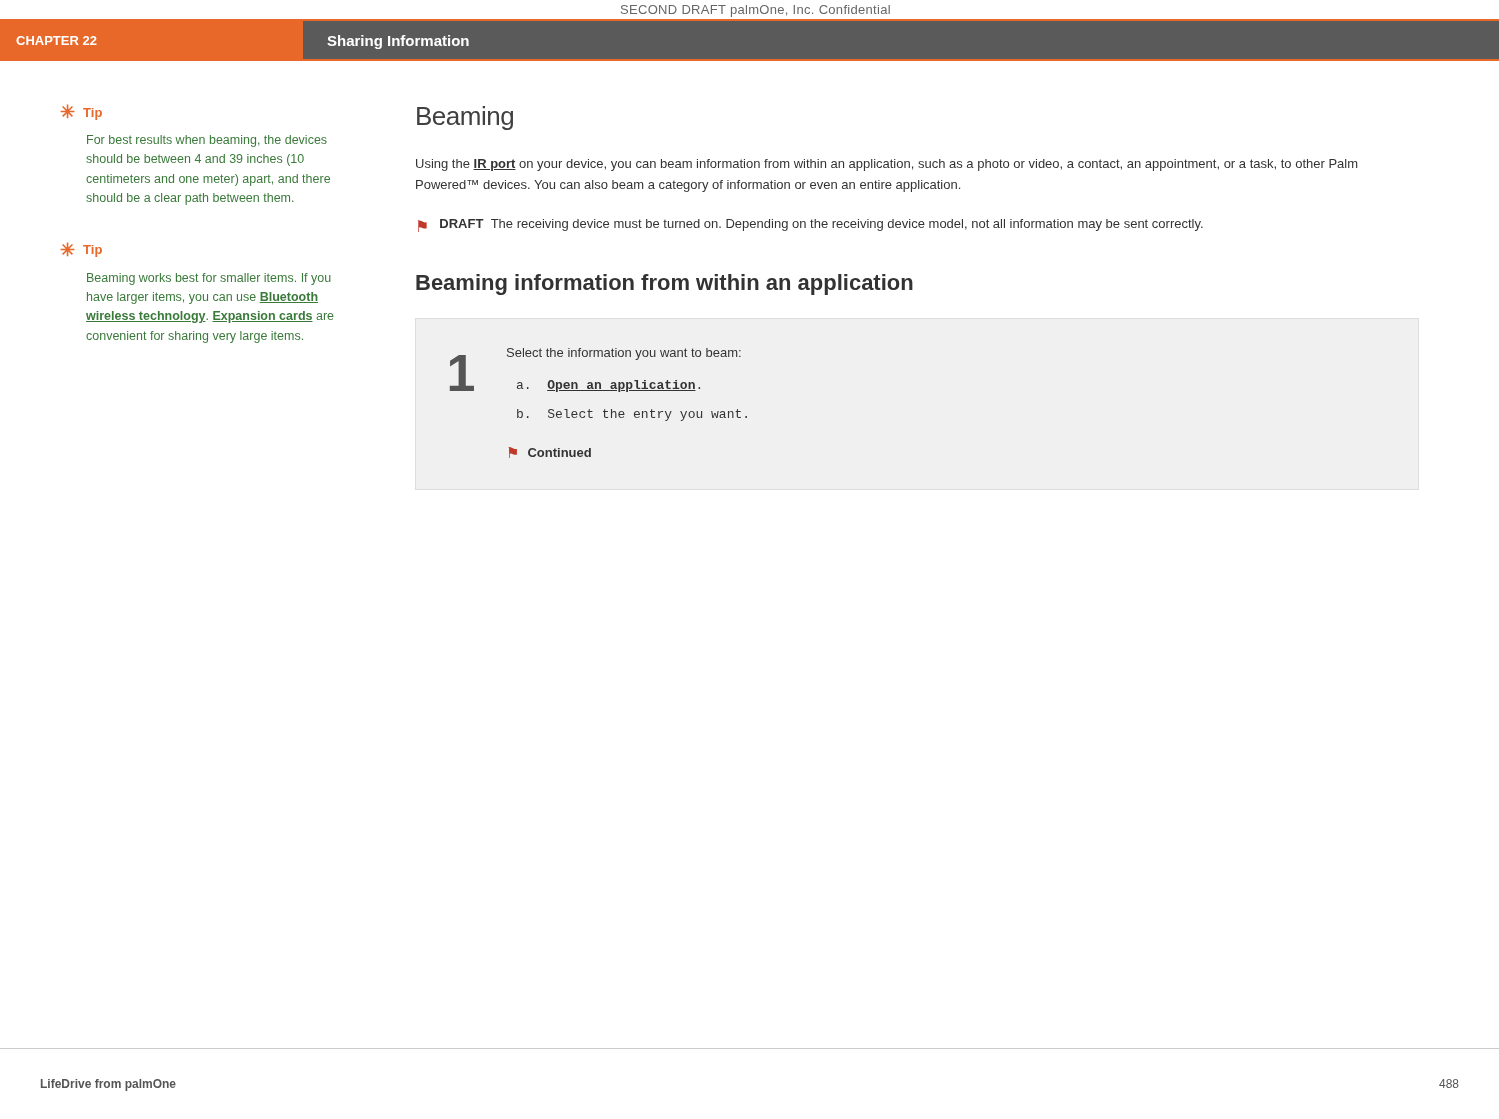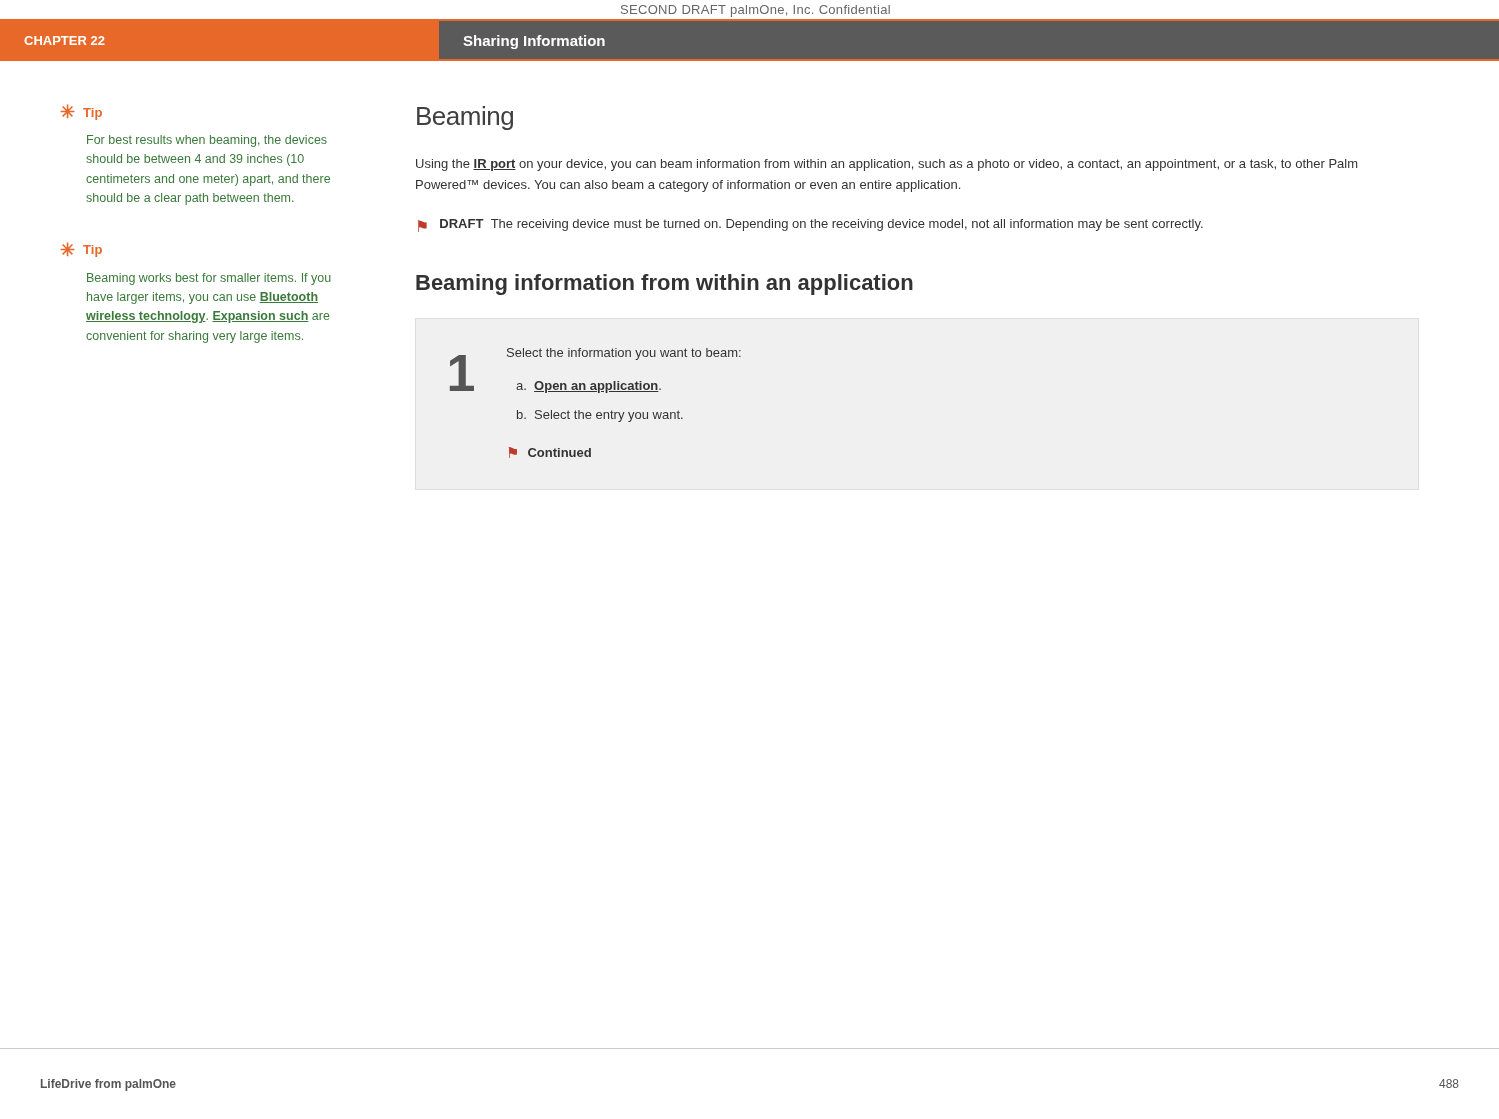--- a/index.html
+++ b/index.html
@@ -29,22 +29,22 @@
       border-top: 2px solid #e8682a;
       border-bottom: 2px solid #e8682a;
     }
     .header-chapter {
       background: #e8682a;
       color: #fff;
       font-weight: bold;
       font-size: 13px;
       display: flex;
       align-items: center;
-      padding: 0 24px;
-      width: 439px;
+      padding: 0 16px;
+      width: 303px;
       flex-shrink: 0;
     }
     .header-section {
       background: #5a5a5a;
       color: #fff;
       font-weight: bold;
       font-size: 15px;
       display: flex;
       align-items: center;
       padding: 0 24px;
@@ -194,20 +194,21 @@
 
     .step-content a {
       color: #333;
       text-decoration: underline;
       font-weight: bold;
     }
 
     .step-sub {
       margin: 8px 0;
       padding-left: 10px;
+      font-family: Liberation Mono, monospace;
     }
 
     .continued-block {
       display: flex;
       align-items: center;
       gap: 8px;
       margin-top: 16px;
     }
 
     .continued-icon {
@@ -268,21 +269,21 @@
     </div>
 
     <div class="tip-block">
       <div class="tip-header">
         <span class="tip-star">✳</span>
         <span class="tip-label">Tip</span>
       </div>
       <div class="tip-text">
         Beaming works best for smaller items. If you have larger items, you can use
         <a href="#"><strong>Bluetooth wireless technology</strong></a>.
-        <a href="#"><strong>Expansion such</strong></a>
+        <a href="#"><strong>Expansion cards</strong></a>
         are convenient for sharing very large items.
       </div>
     </div>
 
   </div>
 
   <div class="main-content">
 
     <h1 class="page-title">Beaming</h1>
 

